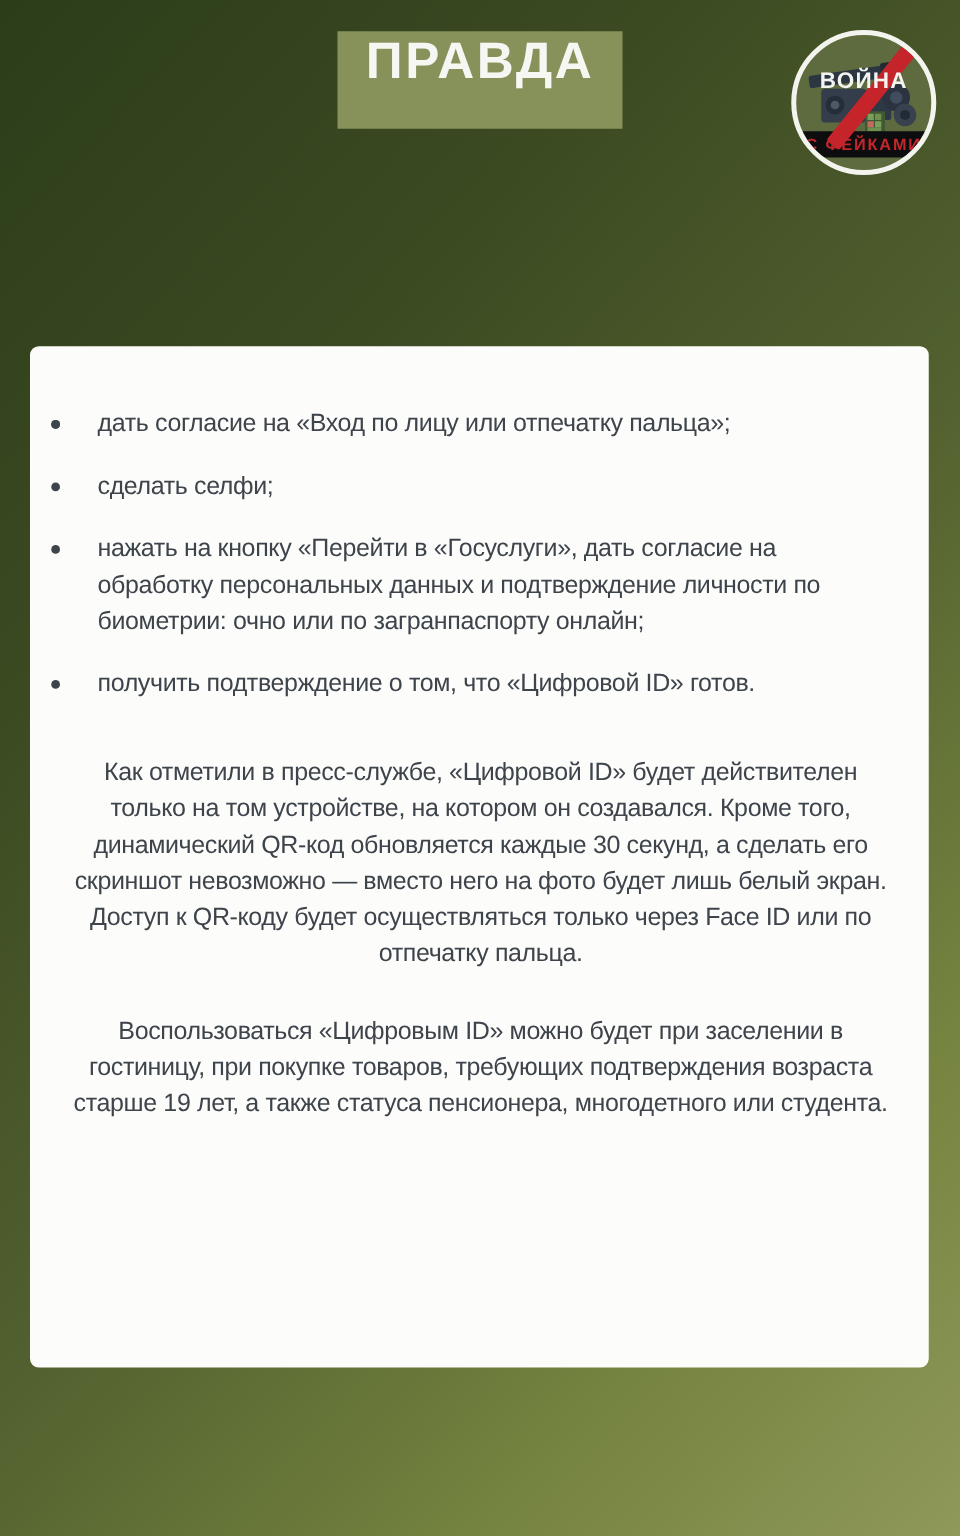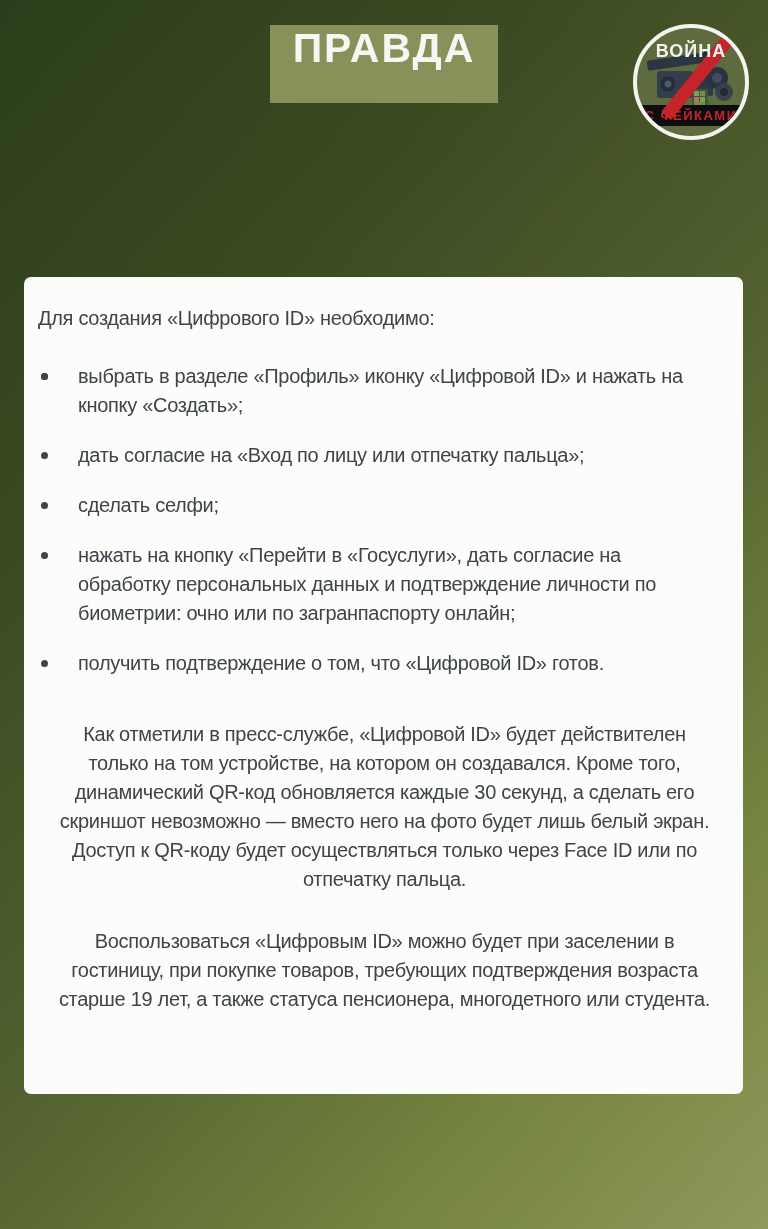--- a/index.html
+++ b/index.html
@@ -19,21 +19,21 @@
   .truth-box span {
     color:#f6f6f2; font-weight:bold; font-size:41px; letter-spacing:2px;
   }
 
   .logo {
     position:absolute; left:633px; top:24px; width:116px; height:116px;
     border-radius:50%; border:4px solid #f3f4ee; background:#5d6b3e;
     overflow:hidden;
   }
   .logo-top-text {
-    position:absolute; top:13px; left:0; right:0; text-align:center;
+    position:absolute; top:26px; left:0; right:0; text-align:center;
     color:#f4f4ef; font-weight:bold; font-size:18px; letter-spacing:1px; z-index:4;
   }
   .logo-camera { position:absolute; left:8px; top:21px; z-index:1; }
   .logo-band {
     position:absolute; left:-8px; right:-8px; top:77px; height:21px;
     background:#0d0d10; display:flex; align-items:center; justify-content:center; z-index:2;
   }
   .logo-band span {
     color:#c4272b; font-weight:bold; font-size:13px; letter-spacing:1.5px; z-index:5; position:relative;
   }
@@ -102,30 +102,24 @@
       </g>
     </svg>
 
     <div class="logo-band">
       <span>С ФЕЙКАМИ</span>
     </div>
     <div class="logo-stripe"></div>
   </div>
 
   <div class="card">
-    <p class="intro">Для создания «Цифрового ID» необходимо:</p>
 
     <ul class="bullets">
       <li>
         <span class="bullet-dot"></span>
-      </li>
-      <li>
-        <span class="bullet-dot"></span>
-        <span class="li-text">выбрать в разделе «Профиль» иконку «Цифровой ID» и нажать на
-кнопку «Создать»;</span>
       </li>
       <li>
         <span class="bullet-dot"></span>
         <span class="li-text">дать согласие на «Вход по лицу или отпечатку пальца»;</span>
       </li>
       <li>
         <span class="bullet-dot"></span>
         <span class="li-text">сделать селфи;</span>
       </li>
       <li>

